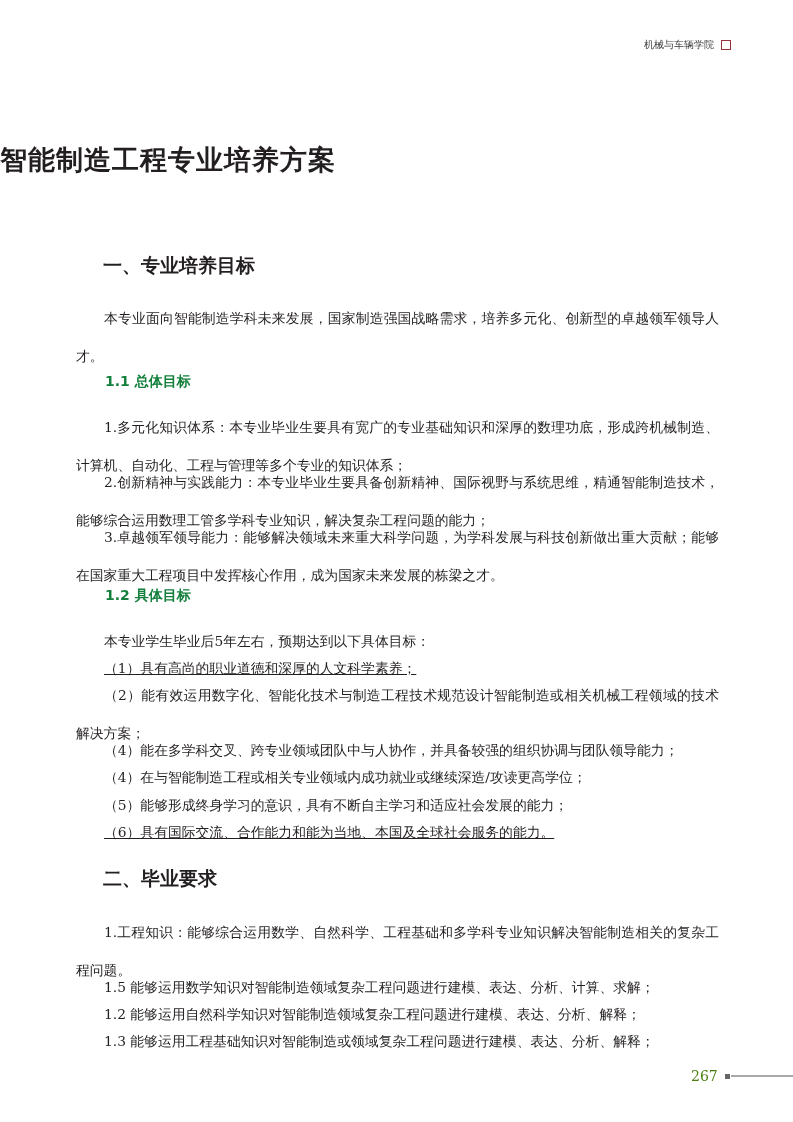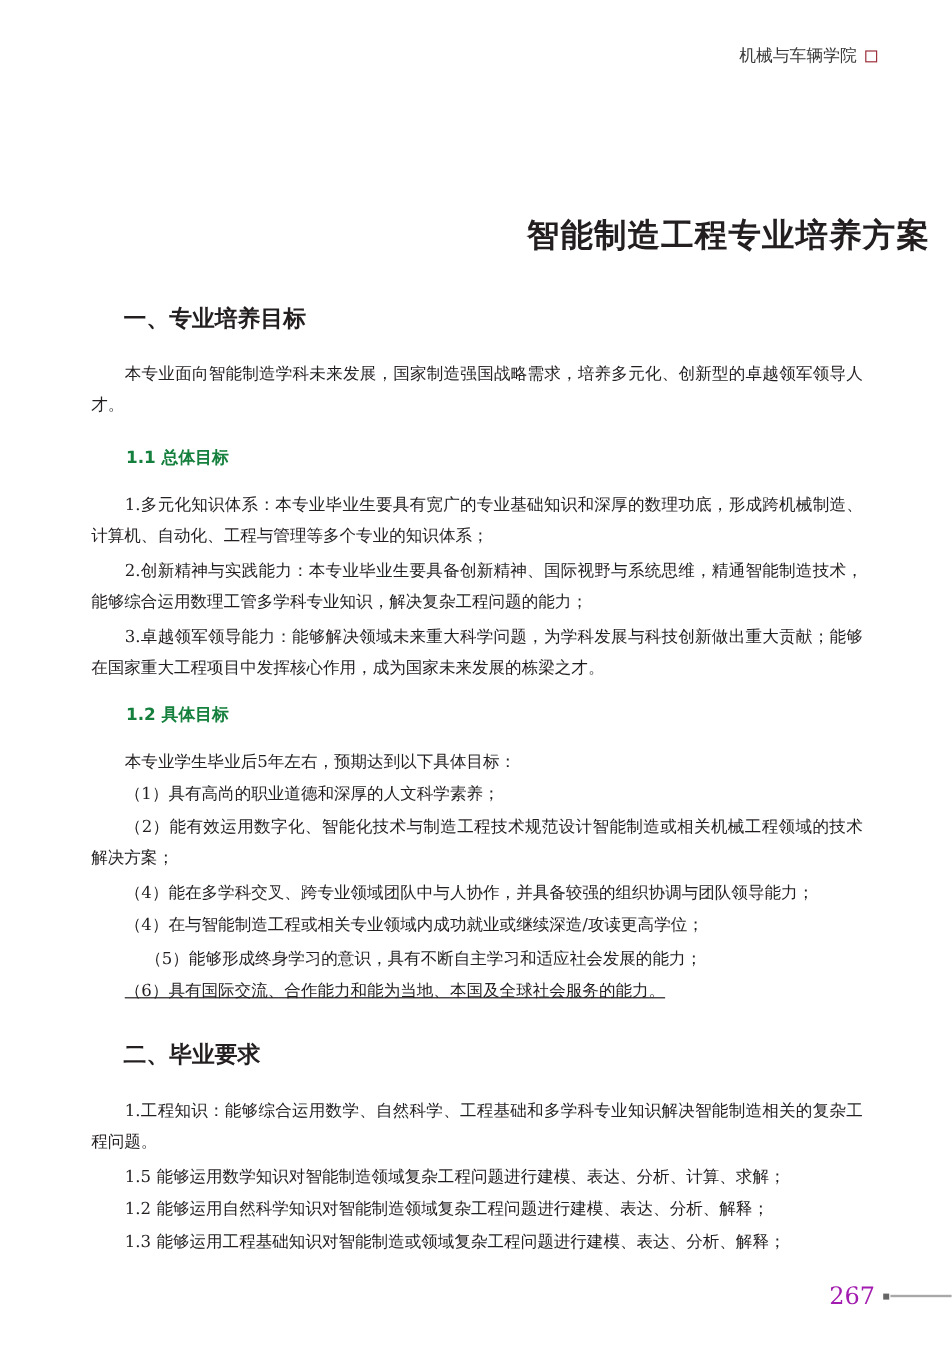--- a/index.html
+++ b/index.html
@@ -5,50 +5,50 @@
     html, body { margin: 0; padding: 0; background: #ffffff; }
     body {
       width: 793px; height: 1122px; position: relative; overflow: hidden;
       font-family: "DejaVu Serif", "Liberation Serif", serif;
       color: #231f20;
     }
     .header {
       position: absolute; top: 38px; right: 62px;
       display: flex; align-items: center;
       font-family: "DejaVu Sans", "Liberation Sans", sans-serif;
-      font-size: 14px; color: #3a3a3a;
+      font-size: 10px; color: #3a3a3a;
     }
     .header .mark {
       display: inline-block; width: 8px; height: 8px;
       border: 1.6px solid #9b2f3b; margin-left: 7px; box-sizing: content-box;
     }
     .title {
       position: absolute; top: 142px; left: 0; width: 775px;
-      text-align: right; font-size: 27px; font-weight: bold;
-      letter-spacing: 1px; color: #231f20; margin-top: 36px;
+      text-align: left; font-size: 27px; font-weight: bold;
+      letter-spacing: 1px; color: #231f20;
     }
     .h1 {
       position: absolute; left: 103px;
       font-size: 19px; font-weight: bold; color: #231f20;
     }
     .h2 {
       position: absolute; left: 105px;
       font-family: "DejaVu Sans", "Liberation Sans", sans-serif;
       font-size: 14px; font-weight: bold; color: #15803d;
     }
     .para {
       position: absolute; left: 76px; width: 643px;
-      font-size: 13.8px; line-height: 26px; color: #231f20;
+      font-size: 13.8px; line-height: 38px; color: #231f20;
       text-align: justify; text-indent: 28px;
     }
     .footer {
       position: absolute; top: 1068px; left: 691px;
       display: flex; align-items: center;
     }
-    .footer .pnum { font-size: 20px; color: #a21caf; }
+    .footer .pnum { font-size: 14px; color: #4d7c0f; }
     .footer .sq { width: 5px; height: 5px; background: #666; margin-left: 7px; }
     .footer .line { width: 62px; height: 2px; background: #a8a8a8; margin-left: 1px; }
   </style>
 </head>
 <body>
 
 <div class="header">
   <span>机械与车辆学院</span>
   <span class="mark"></span>
 </div>
@@ -61,25 +61,25 @@
 
 <div class="h2" style="top:373px;">1.1 总体目标</div>
 
 <div class="para" style="top:408px;">1.多元化知识体系：本专业毕业生要具有宽广的专业基础知识和深厚的数理功底，形成跨机械制造、计算机、自动化、工程与管理等多个专业的知识体系；</div>
 <div class="para" style="top:463px;">2.创新精神与实践能力：本专业毕业生要具备创新精神、国际视野与系统思维，精通智能制造技术，能够综合运用数理工管多学科专业知识，解决复杂工程问题的能力；</div>
 <div class="para" style="top:518px;">3.卓越领军领导能力：能够解决领域未来重大科学问题，为学科发展与科技创新做出重大贡献；能够在国家重大工程项目中发挥核心作用，成为国家未来发展的栋梁之才。</div>
 
 <div class="h2" style="top:587px;">1.2 具体目标</div>
 
 <div class="para" style="top:622px; left:104px; text-indent:0;">本专业学生毕业后5年左右，预期达到以下具体目标：</div>
-<div class="para" style="top:649px; left:104px; text-indent:0;">（1）具有高尚的职业道德和深厚的人文科学素养；</div>
+<div class="para" style="top:649px; left:104px; text-indent:0;text-decoration:underline;">（1）具有高尚的职业道德和深厚的人文科学素养；</div>
 <div class="para" style="top:676px; text-indent:28px;">（2）能有效运用数字化、智能化技术与制造工程技术规范设计智能制造或相关机械工程领域的技术解决方案；</div>
 <div class="para" style="top:731px; left:104px; text-indent:0;">（4）能在多学科交叉、跨专业领域团队中与人协作，并具备较强的组织协调与团队领导能力；</div>
 <div class="para" style="top:758px; left:104px; text-indent:0;">（4）在与智能制造工程或相关专业领域内成功就业或继续深造/攻读更高学位；</div>
-<div class="para" style="top:786px; left:104px; text-indent:0;margin-left:17px;">（5）能够形成终身学习的意识，具有不断自主学习和适应社会发展的能力；</div>
+<div class="para" style="top:786px; left:104px; text-indent:0;">（5）能够形成终身学习的意识，具有不断自主学习和适应社会发展的能力；</div>
 <div class="para" style="top:813px; left:104px; text-indent:0;text-decoration:underline;">（6）具有国际交流、合作能力和能为当地、本国及全球社会服务的能力。</div>
 
 <div class="h1" style="top:866px;">二、毕业要求</div>
 
 <div class="para" style="top:913px;">1.工程知识：能够综合运用数学、自然科学、工程基础和多学科专业知识解决智能制造相关的复杂工程问题。</div>
 <div class="para" style="top:968px; left:104px; text-indent:0;">1.5 能够运用数学知识对智能制造领域复杂工程问题进行建模、表达、分析、计算、求解；</div>
 <div class="para" style="top:995px; left:104px; text-indent:0;">1.2 能够运用自然科学知识对智能制造领域复杂工程问题进行建模、表达、分析、解释；</div>
 <div class="para" style="top:1022px; left:104px; text-indent:0;">1.3 能够运用工程基础知识对智能制造或领域复杂工程问题进行建模、表达、分析、解释；</div>
 
 <div class="footer">

